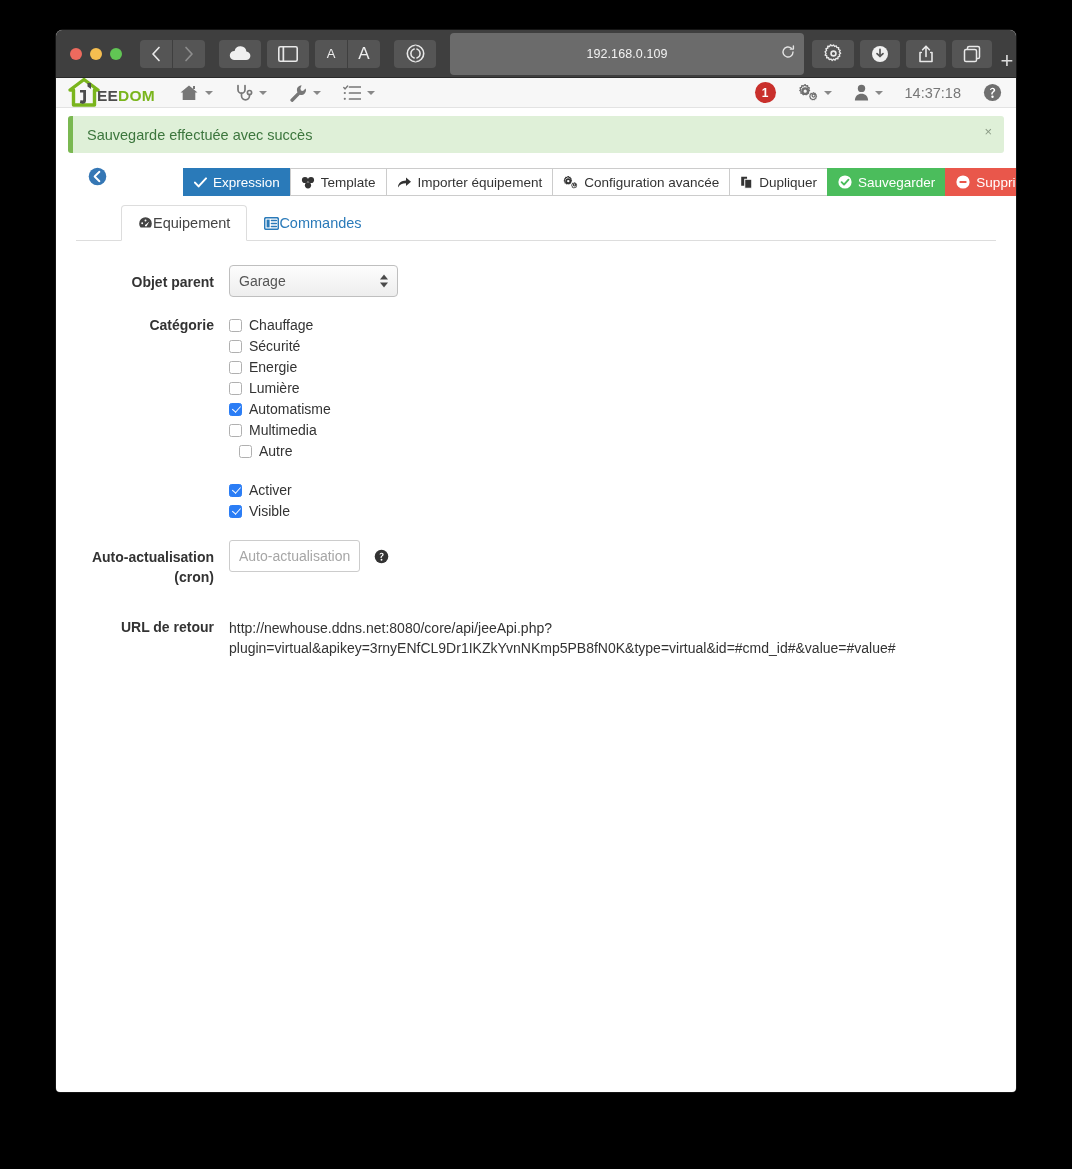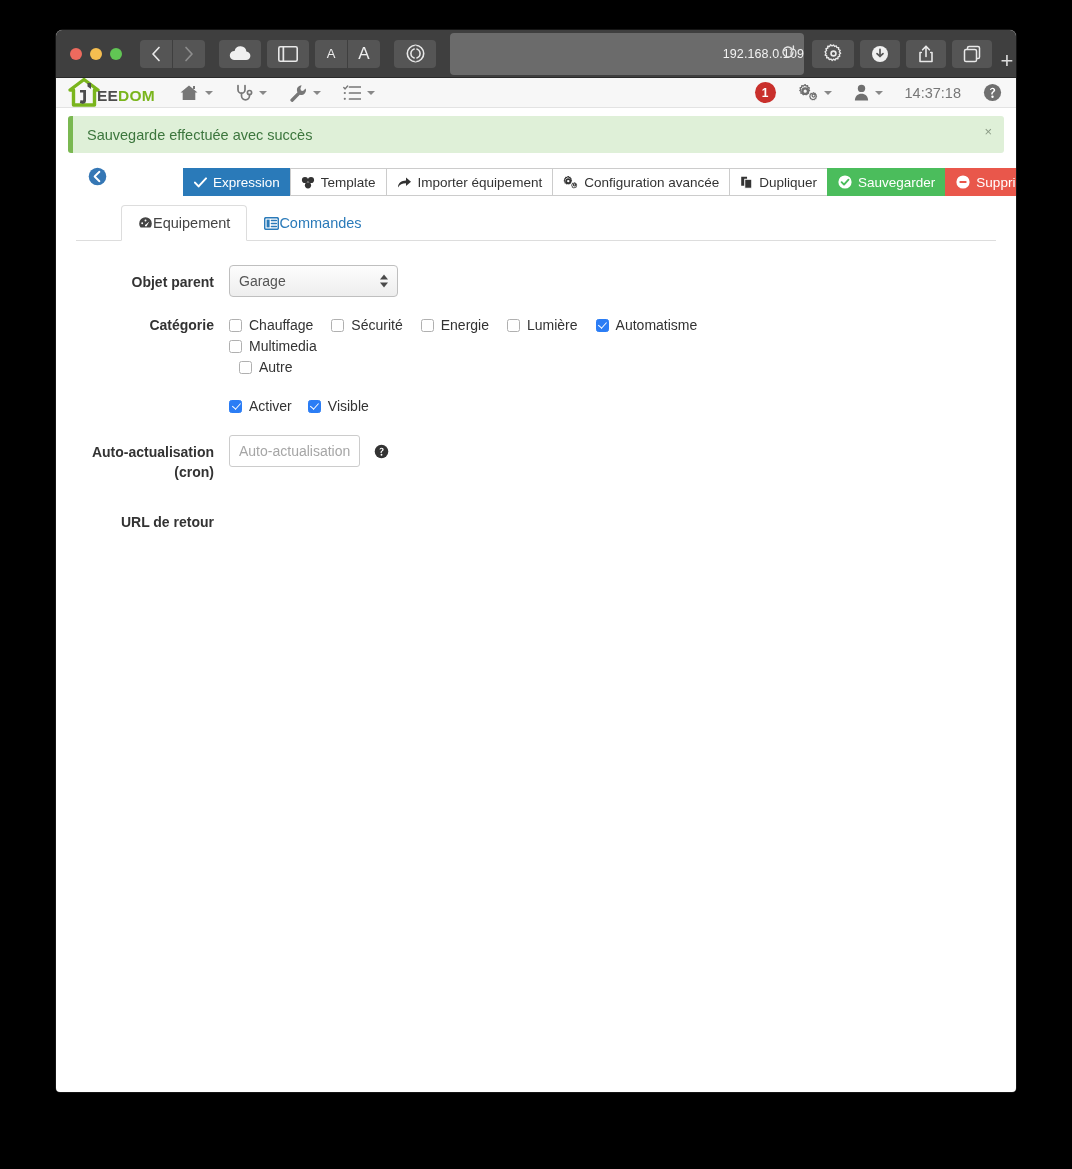--- a/index.html
+++ b/index.html
@@ -57,21 +57,21 @@
   .tb-btn.dim { color: #8d8d8d; }
   .tb-btn svg { display: block; }
 
   .url-bar {
     flex: 1;
     height: 42px;
     background: #6b6b6b;
     border-radius: 4px;
     display: flex;
     align-items: center;
-    justify-content: flex-end;
+    justify-content: center;
     position: relative;
     margin: 0 8px;
     min-width: 0;
   }
   .url-text {
     color: #f2f2f2;
     font-size: 12.5px;
     letter-spacing: 0.1px;
   }
   .reload-icon {
@@ -270,20 +270,21 @@
     border-right: 4px solid transparent;
   }
   .arr-up { border-bottom: 5px solid #4a4a4a; }
   .arr-dn { border-top: 5px solid #4a4a4a; }
 
   .checkbox-row {
     display: flex; flex-wrap: wrap;
     align-items: flex-start;
     padding-top: 6px;
     max-width: 560px;
+    flex-direction: column;
   }
   .cb-item {
     display: flex; align-items: center;
     margin-right: 18px;
     margin-bottom: 5px;
     font-size: 14px;
     color: #333333;
   }
   .cb {
     width: 13px; height: 13px;
@@ -681,17 +682,20 @@
                 <circle cx="9.5" cy="9.5" r="8.6" fill="#333333"></circle>
                 <path d="M7 7.1c0-1.4 1.1-2.4 2.6-2.4 1.5 0 2.6 1 2.6 2.3 0 1.1-.6 1.7-1.5 2.3-.7.5-1 .9-1 1.7v.4H8.3v-.6c0-1.2.4-1.8 1.3-2.4.7-.5 1-.8 1-1.4 0-.6-.5-1.1-1.2-1.1-.8 0-1.2.5-1.3 1.2z" fill="#ffffff"></path>
                 <circle cx="9.5" cy="13.7" r="1.2" fill="#ffffff"></circle>
               </svg>
           </span>
         </div>
       </div>
 
       <div class="form-row" style="margin-top:24px">
         <div class="form-label" style="padding-top:5px">URL de retour</div>
+        <div class="form-control-wrap">
+          <div class="static-text">http://newhouse.ddns.net:8080/core/api/jeeApi.php?plugin=virtual&amp;apikey=3rnyENfCL9Dr1IKZkYvnNKmp5PB8fN0K&amp;type=virtual&amp;id=#cmd_id#&amp;value=#value#</div>
+        </div>
       </div>
 
     </div>
   </div>
 </div>
 
 </body></html>

